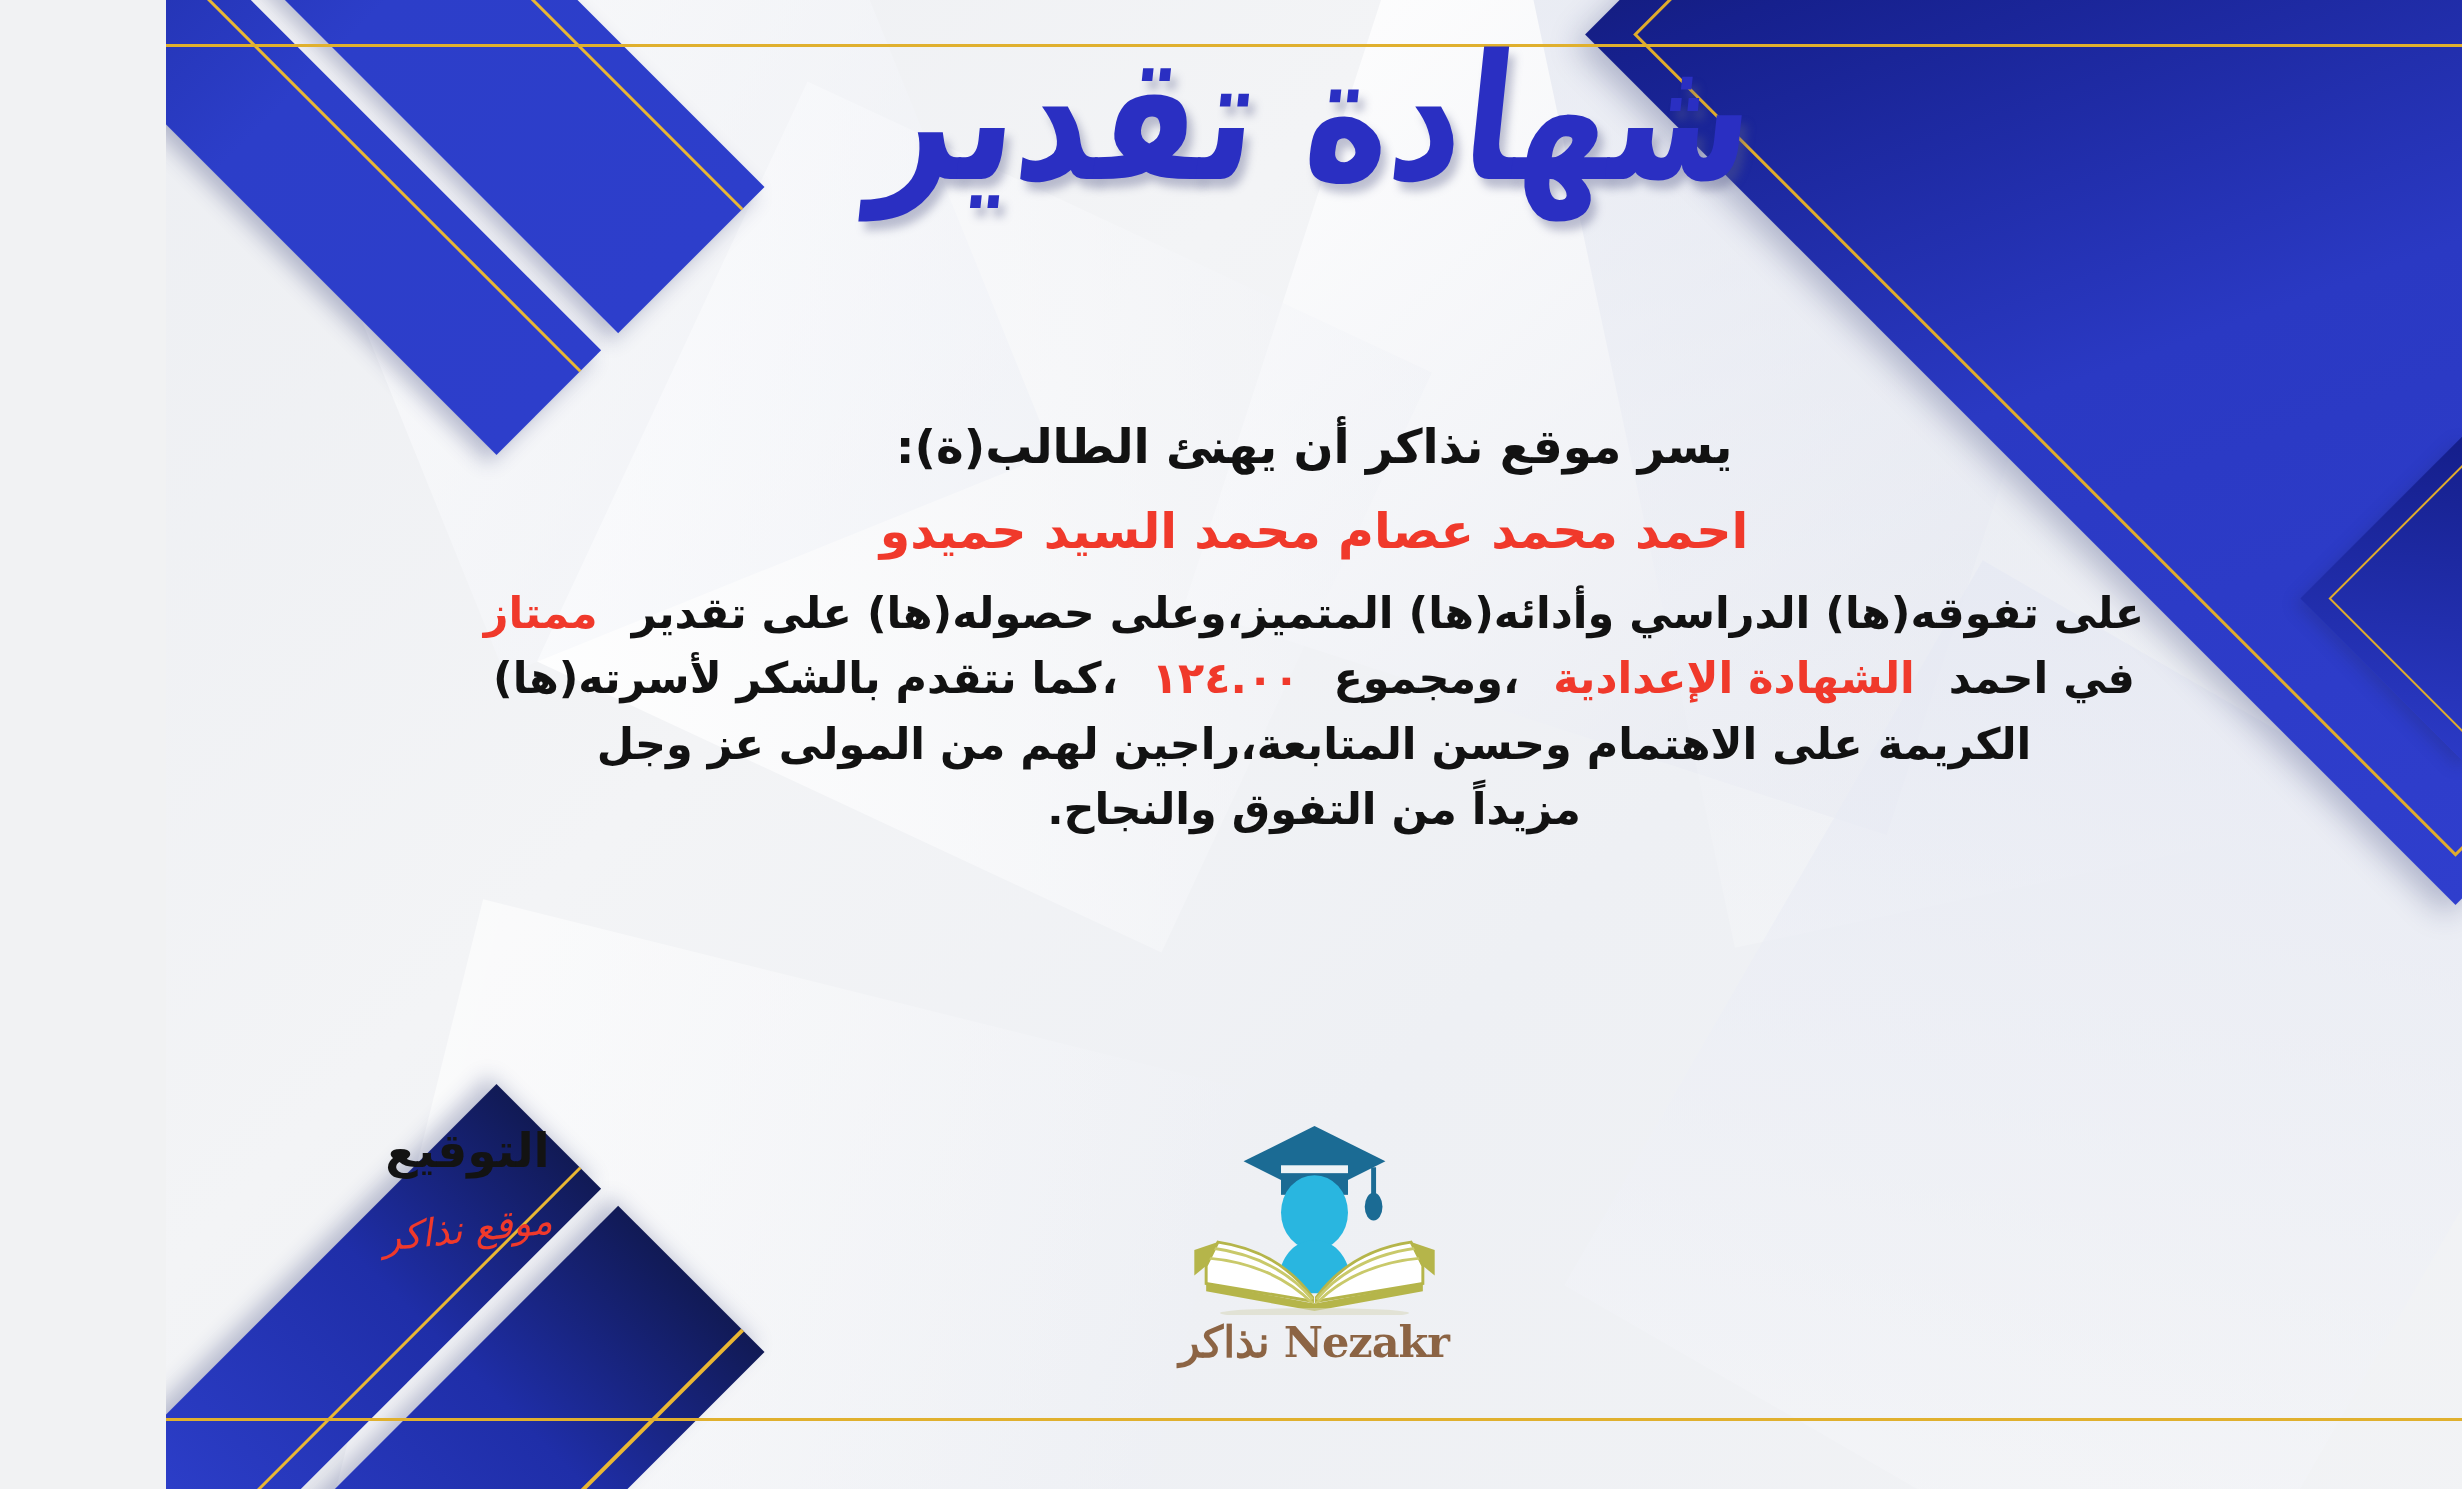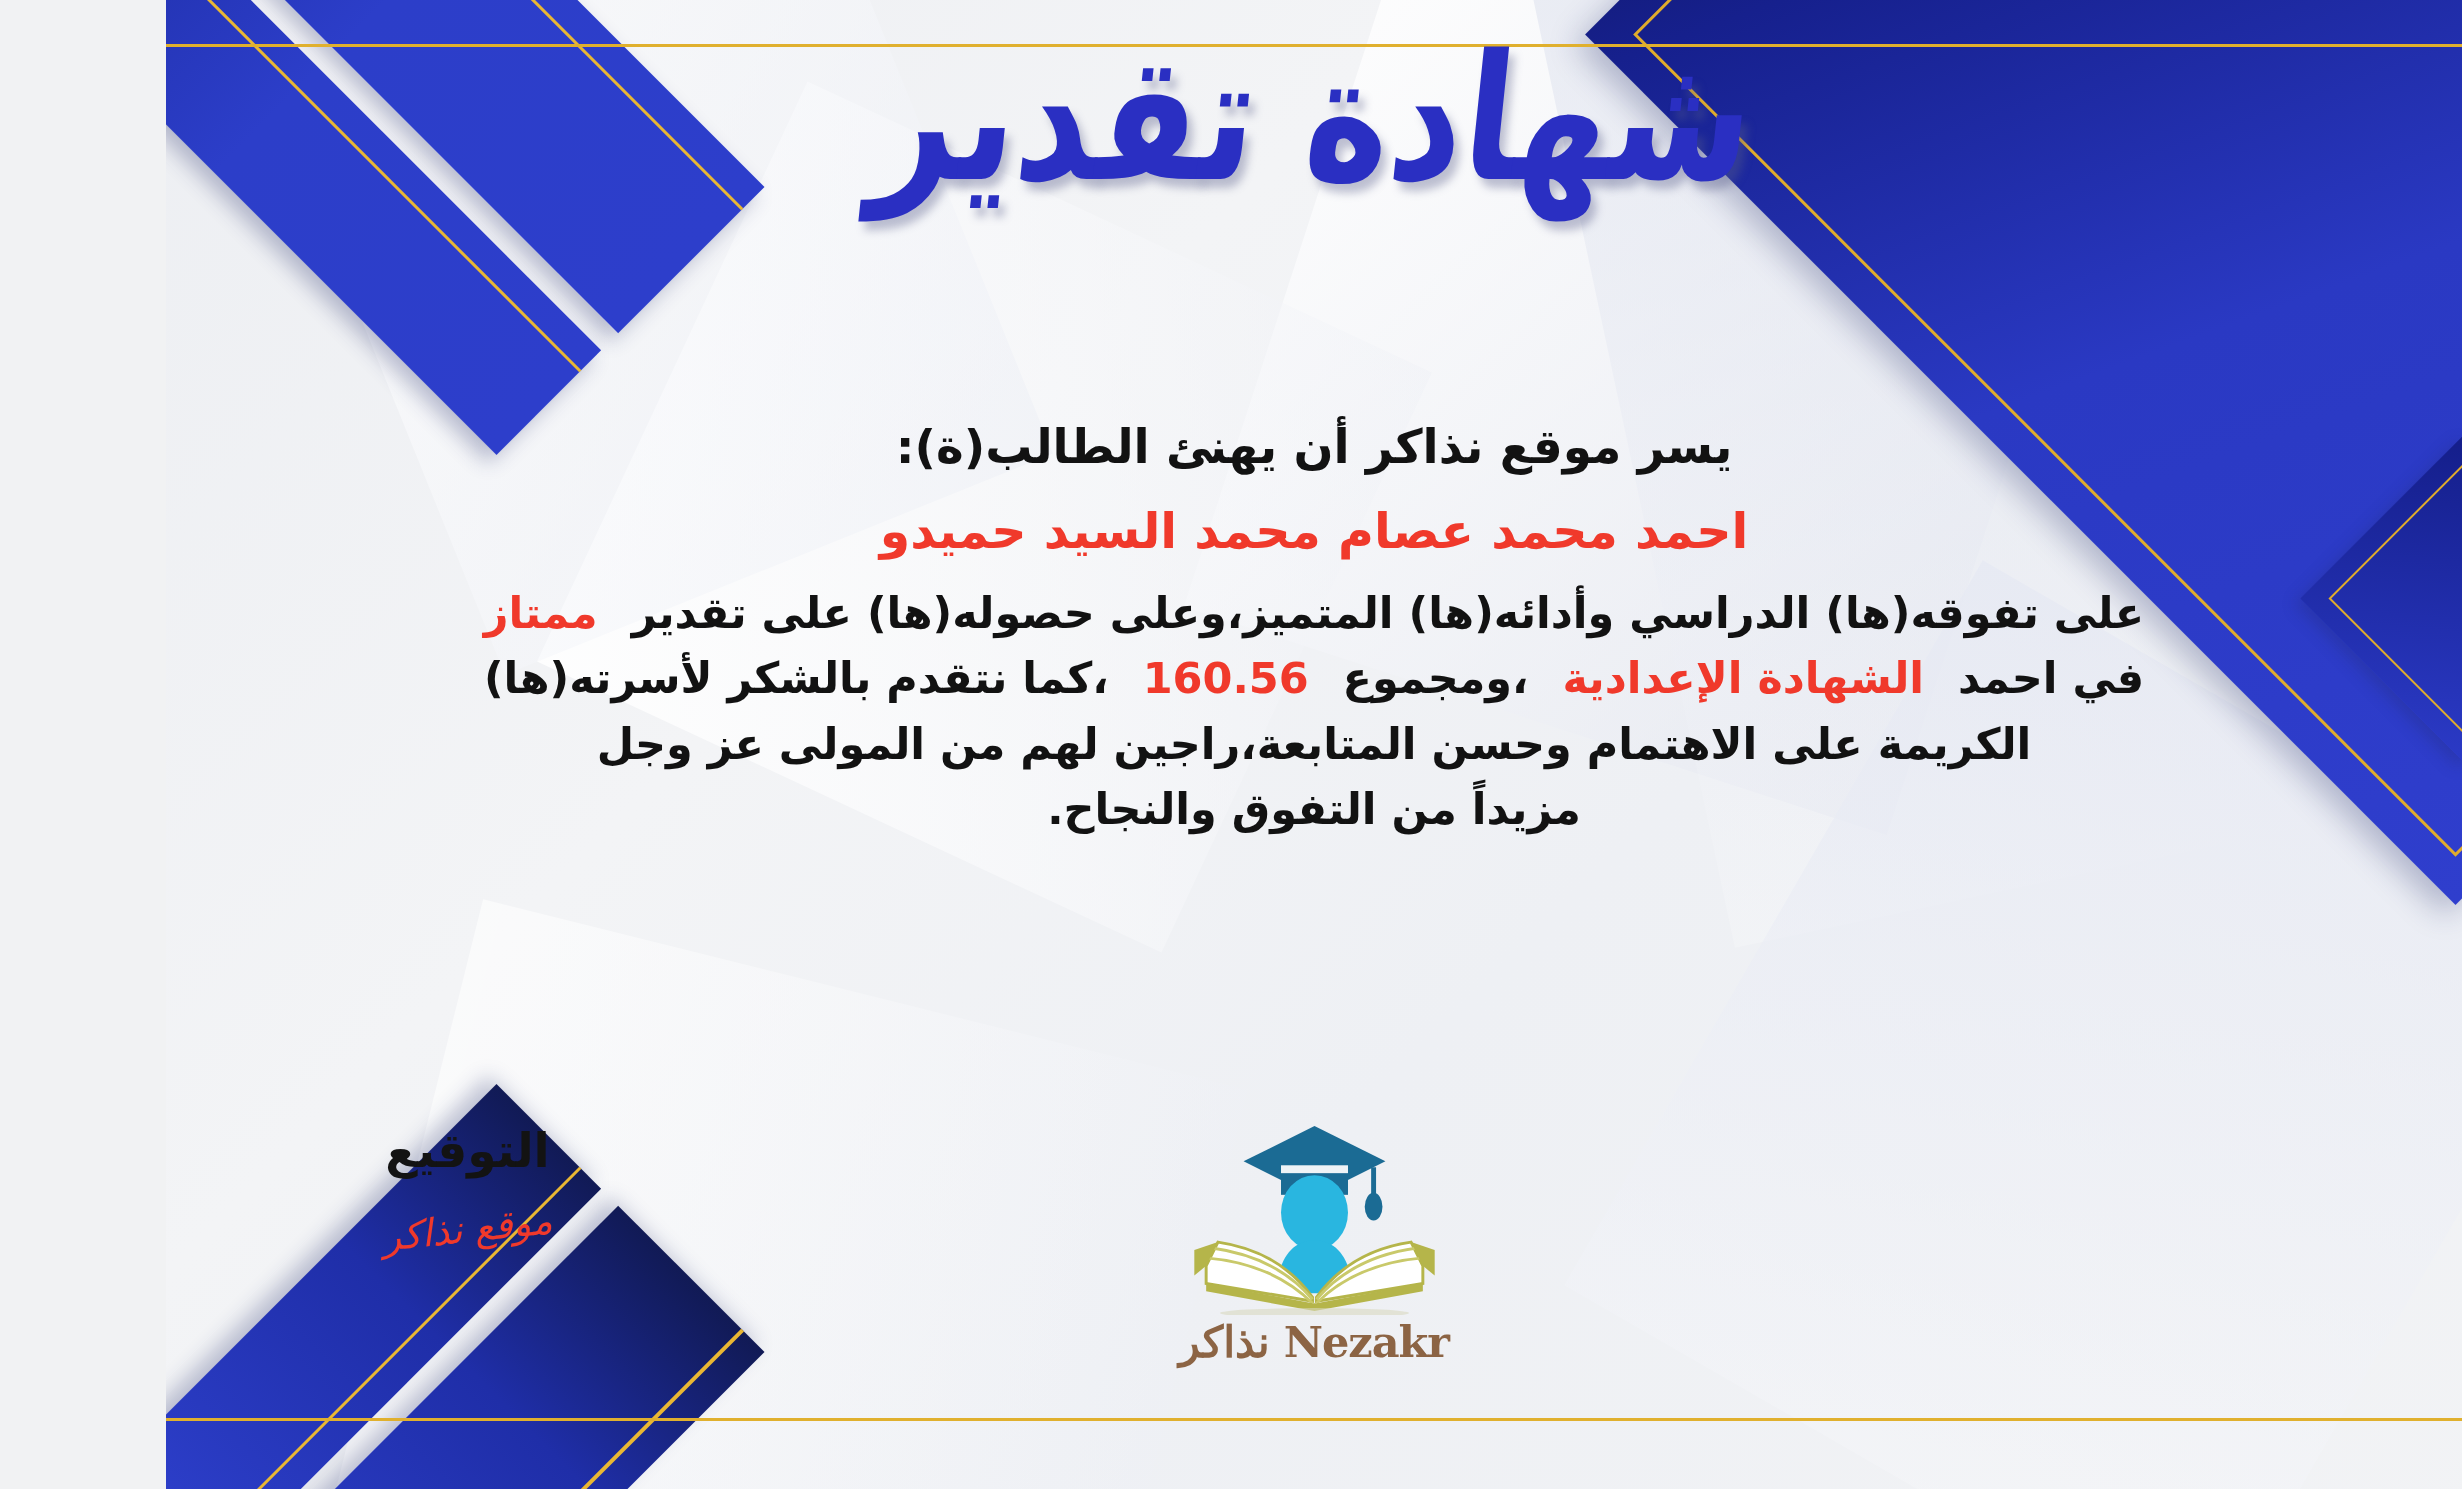--- a/index.html
+++ b/index.html
@@ -248,21 +248,21 @@
       <div class="line line-intro">يسر موقع نذاكر أن يهنئ الطالب(ة):</div>
 
       <div class="student-name">احمد محمد عصام محمد السيد حميدو</div>
 
       <div class="para">
         <div class="para-line">
           <span>على تفوقه(ها) الدراسي وأدائه(ها) المتميز،وعلى حصوله(ها) على تقدير</span><span class="sp"></span><span class="hl">ممتاز</span>
         </div>
 
         <div class="para-line">
-          <span>في احمد</span><span class="sp"></span><span class="hl">الشهادة الإعدادية</span><span class="sp"></span><span>،ومجموع</span><span class="sp"></span><span class="hl">160.56</span><span class="sp"></span><span>،كما نتقدم بالشكر لأسرته(ها)</span>
+          <span>في احمد</span><span class="sp"></span><span class="hl">الشهادة الإعدادية</span><span class="sp"></span><span>،ومجموع</span><span class="sp"></span><span class="hl">١٢٤.٠٠</span><span class="sp"></span><span>،كما نتقدم بالشكر لأسرته(ها)</span>
         </div>
 
         <div class="para-line">الكريمة على الاهتمام وحسن المتابعة،راجين لهم من المولى عز وجل</div>
 
         <div class="para-line">مزيداً من التفوق والنجاح.</div>
       </div>
     </div>
 
     <div class="sig-block">
       <div class="sig-label">التوقيع</div>

